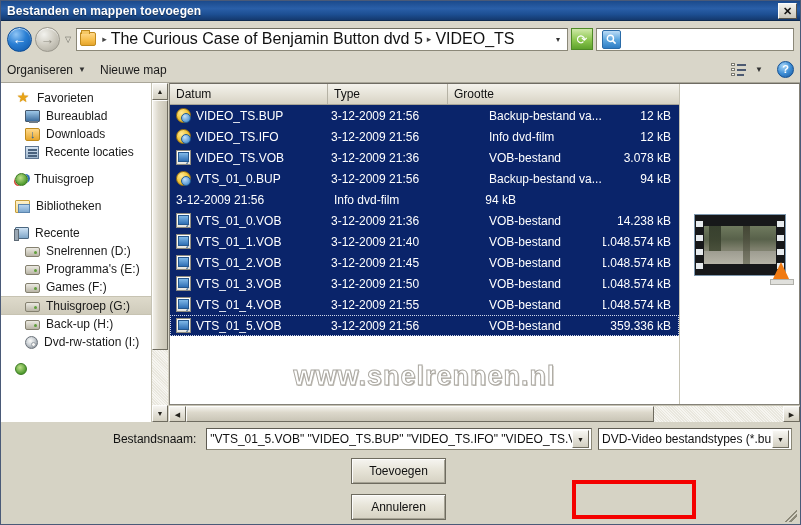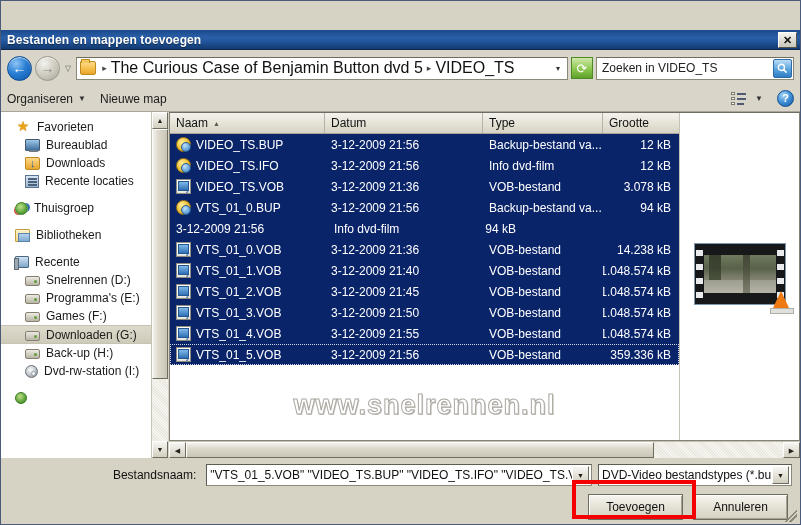--- a/index.html
+++ b/index.html
@@ -19,21 +19,20 @@
 
   
   .titlebar {
     height: 20px;
     background: linear-gradient(to bottom, #1b4a8c 0%, #2a5fa8 40%, #1d4f93 70%, #14396e 100%);
     display: flex; align-items: center;
     padding: 0 2px 0 6px;
     position: relative;
     flex: 0 0 auto;
     border-bottom: 1px solid #0e2a50;
-    margin-top: 29px;
   }
   .titlebar-text {
     color: #ffffff;
     font-size: 12px;
     font-weight: bold;
     letter-spacing: 0.1px;
     white-space: nowrap;
     text-shadow: 0 1px 1px rgba(0,0,0,.5);
   }
   .close-btn {
@@ -447,21 +446,21 @@
   }
   .combo-arrow {
     width: 17px; height: 18px; flex: 0 0 auto; margin-right: 2px;
     background: linear-gradient(to bottom, #f7f6f2, #d2cec0);
     border: 1px solid #fdfdfc; border-right-color: #6e6b5f; border-bottom-color: #6e6b5f;
     display: flex; align-items: center; justify-content: center;
     font-size: 7px; color: #1d1b16; cursor: pointer; line-height: 1;
   }
   #filename-combo { flex: 1 1 auto; }
   #filetype-combo { width: 194px; flex: 0 0 auto; }
-  .btn-row { display: flex; justify-content: flex-end; gap: 10px; padding-right: 4px; align-items: center; }
+  .btn-row { display: flex; justify-content: flex-end; gap: 10px; padding-right: 4px; align-items: center; flex-direction: column; }
   .btn {
     width: 95px; height: 26px;
     background: linear-gradient(to bottom, #f6f5f1 0%, #e7e4d8 45%, #d5d1c2 100%);
     border: 1px solid #6e6b5f;
     box-shadow: inset 1px 1px 0 #fdfdfc, inset -1px -1px 0 #a5a294;
     font-size: 12px; color: #111; cursor: pointer;
     display: flex; align-items: center; justify-content: center;
     font-family: "Liberation Sans", sans-serif;
   }
   .highlight-box {
@@ -502,21 +501,20 @@
       <span class="crumb">The Curious Case of Benjamin Button dvd 5</span>
       <span class="crumb-sep">▸</span>
       <span class="crumb">VIDEO_TS</span>
       <span class="crumb-spacer"></span>
       <span class="crumb-caret">▾</span>
     </div>
 
     <div class="refresh-btn">⟳</div>
 
     <div class="searchbox">
-      <input value="Zoeken in VIDEO_TS" style="">
       <span class="search-ico">
         <svg width="11" height="11" viewBox="0 0 11 11" aria-hidden="true">
           <circle cx="4.4" cy="4.4" r="3.1" fill="none" stroke="#ffffff" stroke-width="1.4"></circle>
           <line x1="6.7" y1="6.7" x2="9.6" y2="9.6" stroke="#ffffff" stroke-width="1.6"></line>
         </svg>
       </span>
     </div>
   </div>
 
   <div class="toolbar">
@@ -590,21 +588,21 @@
           <div class="sb-item child">
             <span class="sb-ico ico-hdd"></span>
             <span>Programma's (E:)</span>
           </div>
           <div class="sb-item child">
             <span class="sb-ico ico-hdd"></span>
             <span>Games (F:)</span>
           </div>
           <div class="sb-item child selected">
             <span class="sb-ico ico-hdd"></span>
-            <span>Downloaden (G:)</span>
+            <span>Thuisgroep (G:)</span>
           </div>
           <div class="sb-item child">
             <span class="sb-ico ico-hdd"></span>
             <span>Back-up (H:)</span>
           </div>
           <div class="sb-item child">
             <span class="sb-ico ico-cd"></span>
             <span>Dvd-rw-station (I:)</span>
           </div>
         </div>
@@ -624,24 +622,20 @@
         </div>
         <div class="sb-arrow">▼</div>
       </div>
     </div>
 
     <div class="filepane-wrap">
       <div class="filepane">
 
         <div class="filelist-col">
           <div class="headerrow">
-            <div class="hcell" style="width:155px">
-              <span>Naam</span>
-              <span class="sortmark">▲</span>
-            </div>
             <div class="hcell" style="width:158px">
               <span>Datum</span>
             </div>
             <div class="hcell" style="width:120px">
               <span>Type</span>
             </div>
             <div class="hcell" style="width:74px; border-right:0">
               <span>Grootte</span>
             </div>
           </div>

